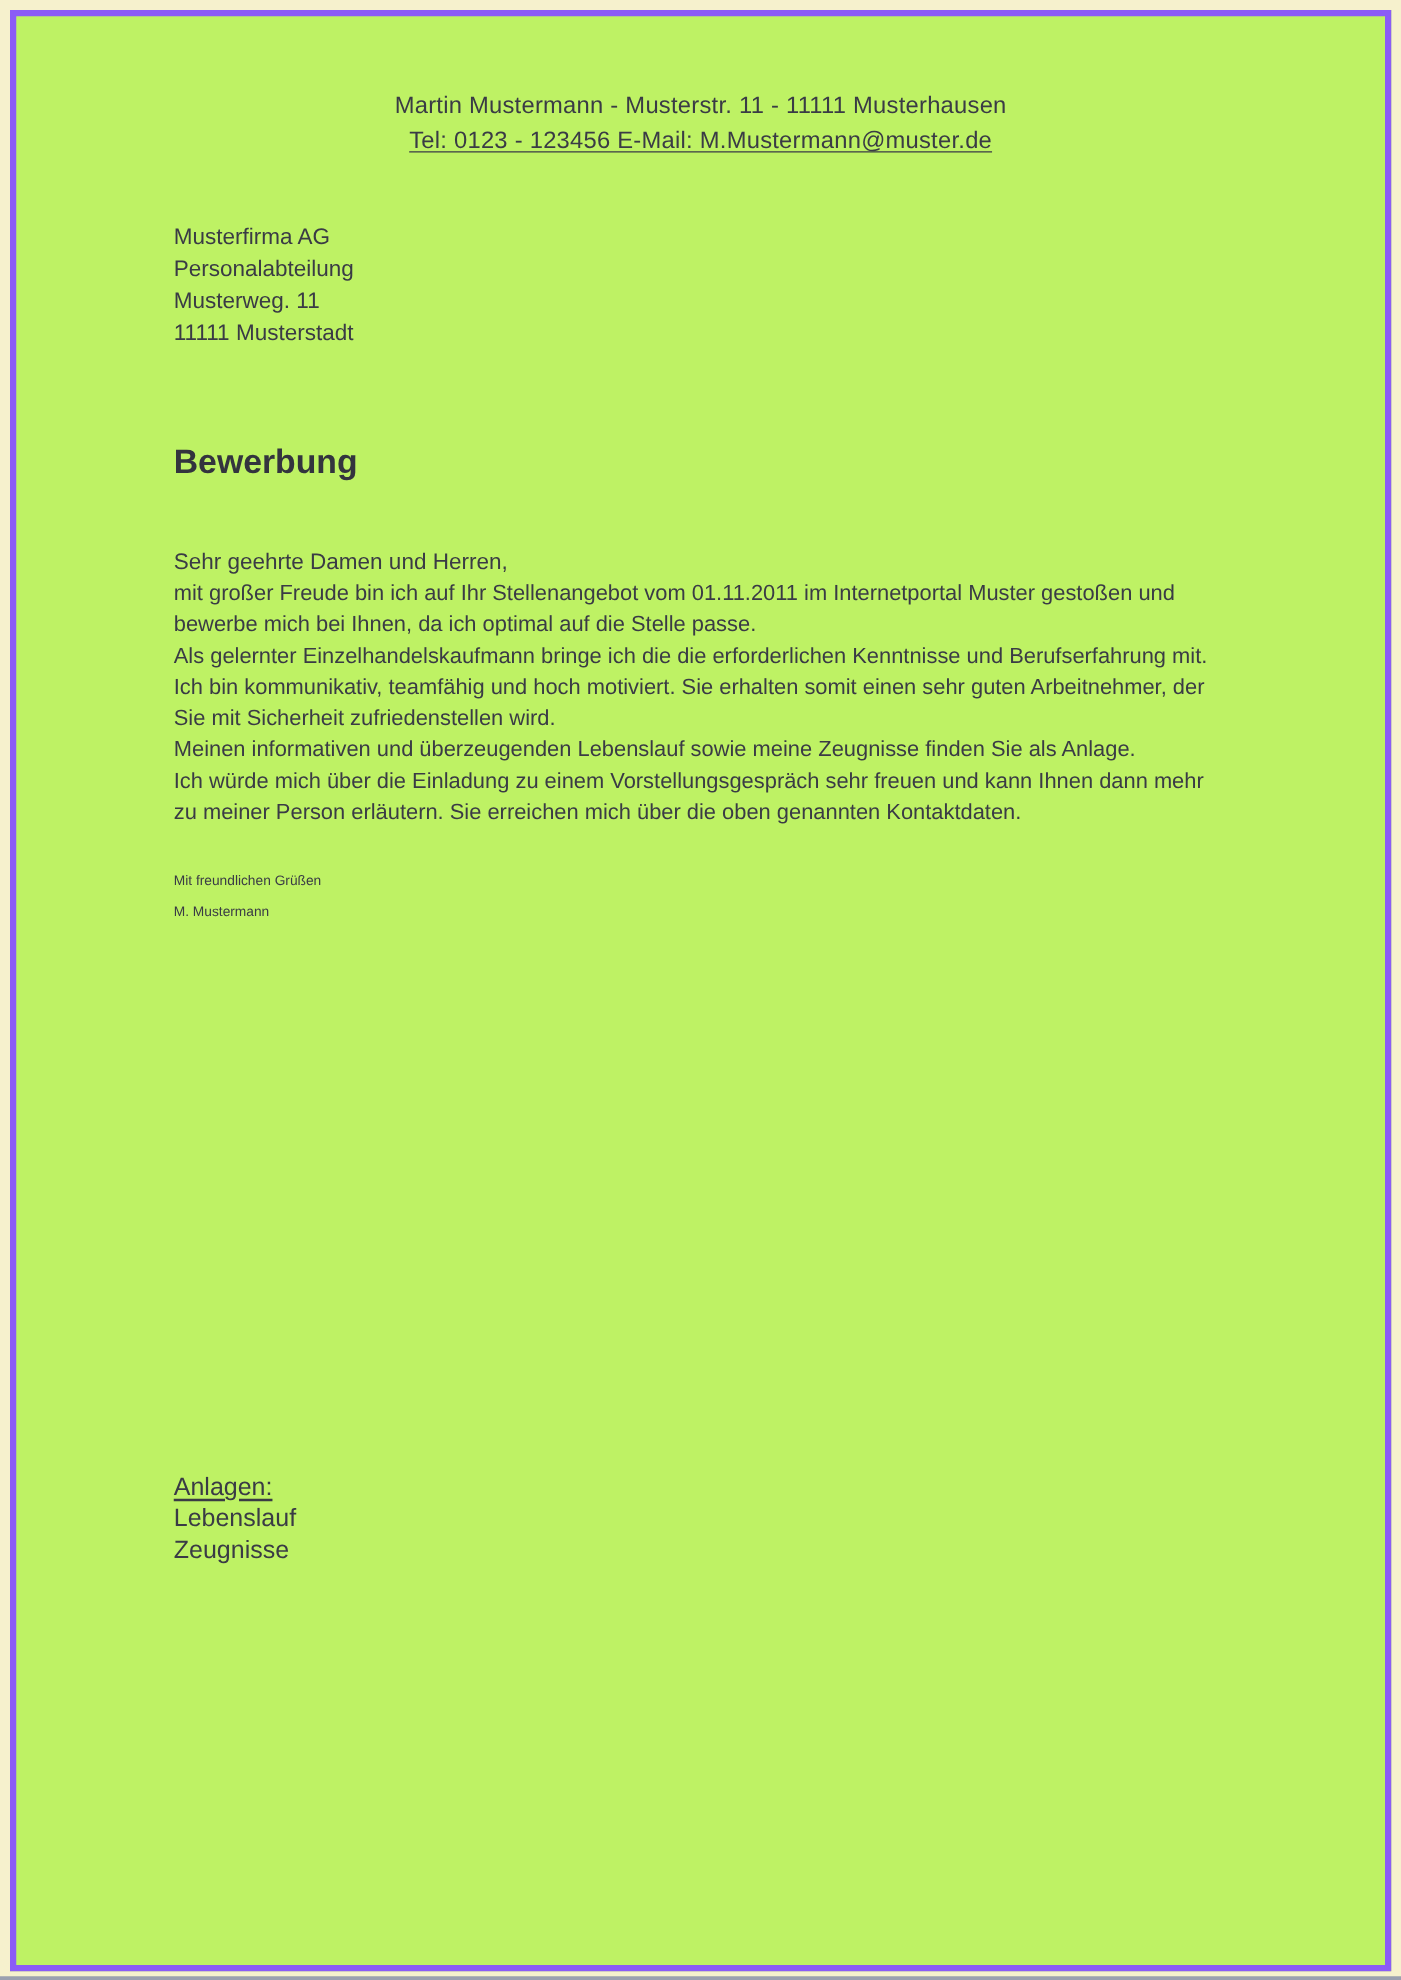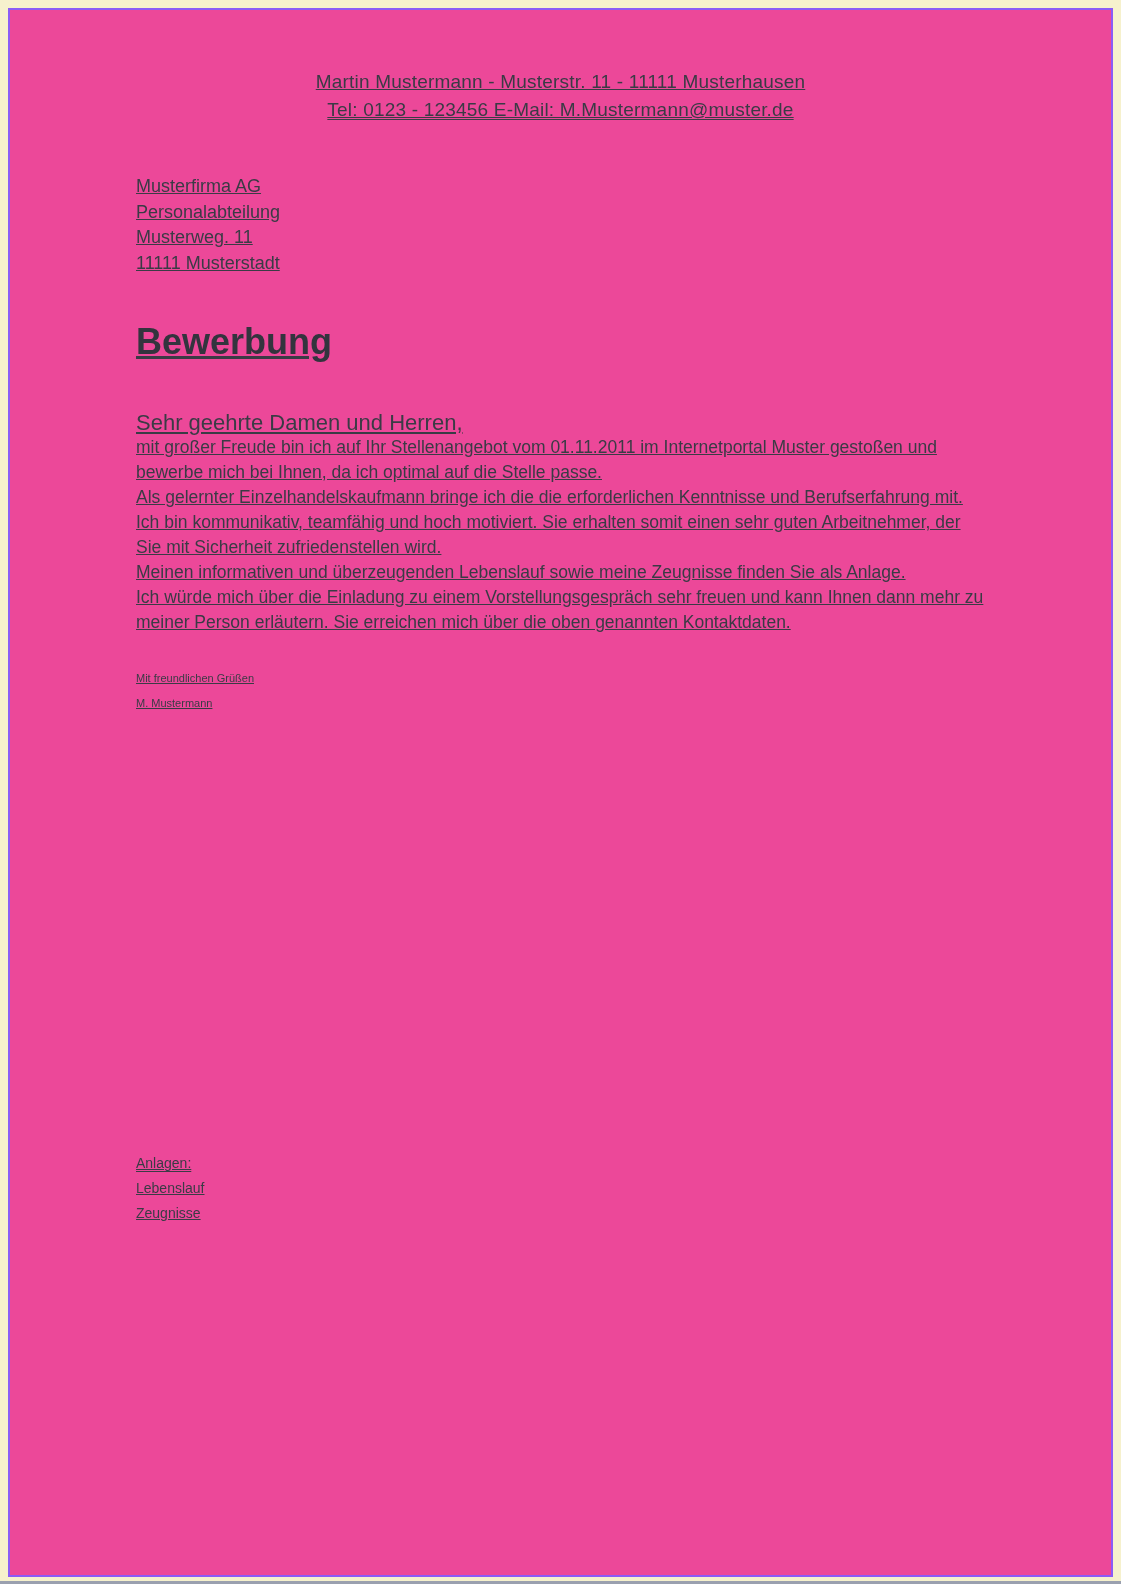--- a/index.html
+++ b/index.html
@@ -18,25 +18,24 @@
     
     content: "";
     position: absolute;
     left: 0; right: 0; bottom: 0;
     height: 3px;
     background: #9aa0af;
   }
   .sheet {
     position: absolute;
     top: 8px; left: 8px; right: 8px; bottom: 7px;
-    border: 2px solid #8b5cf6;
-    background: #ec4899; 
+    border: 5px solid #8b5cf6;
+    background: #bef264; 
     color: #3a3b45;
     overflow: hidden;
-    text-decoration: underline;
   }
   .content {
     padding: 58px 126px 0 126px;
   }
   .sender-header {
     text-align: center;
     font-size: 19px;
     line-height: 28px;
     letter-spacing: 0.2px;
   }
@@ -49,44 +48,44 @@
     text-align: right;
     font-size: 19px;
     line-height: 28px;
   }
   .recipient {
     margin-top: 50px;
     font-size: 18px;
     line-height: 25.5px;
   }
   .subject {
-    margin-top: 48px;
-    font-size: 36px;
+    margin-top: 72px;
+    font-size: 27px;
     font-weight: bold;
     color: #33343e;
     line-height: 36px;
   }
   .salutation {
     margin-top: 50px;
-    font-size: 22px;
+    font-size: 18px;
     line-height: 25px;
   }
   .para {
     font-size: 17.5px;
     line-height: 25px;
     max-width: 860px;
   }
   .closing {
     margin-top: 31px;
     font-size: 11px;
     line-height: 25px;
   }
   .attachments {
     margin-top: 435px;
-    font-size: 14px;
+    font-size: 20px;
     line-height: 25px;
   }
   .attachments .heading {
     text-decoration: underline;
     text-underline-offset: 3px;
   }
 </style>
 </head>
 <body>
 

